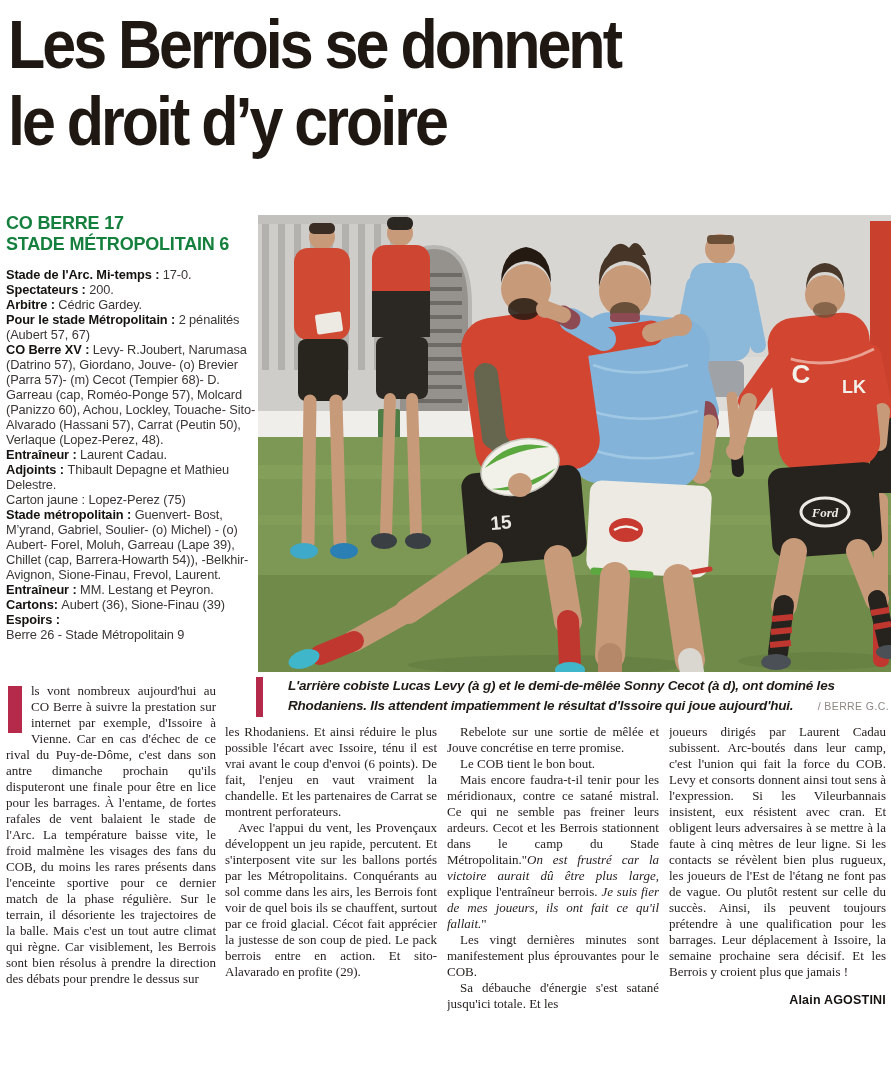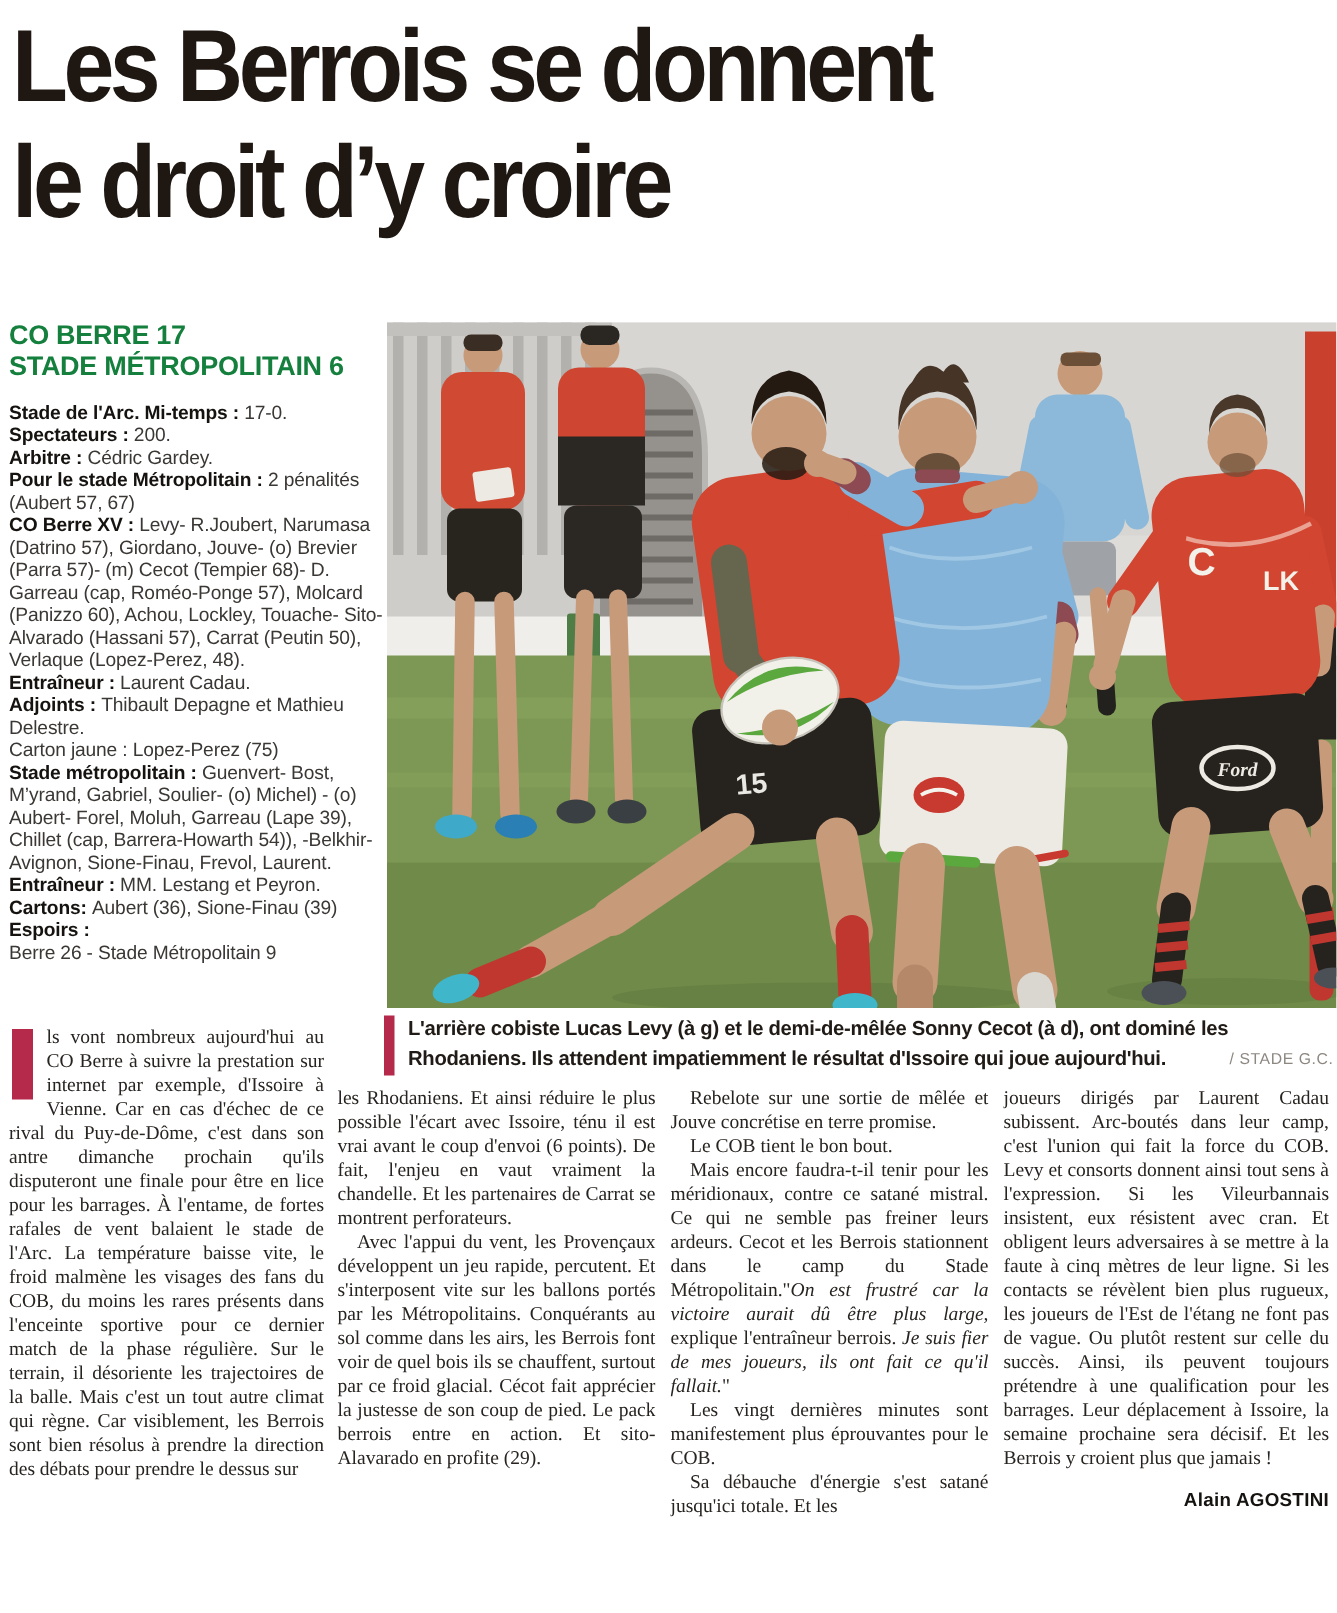--- a/index.html
+++ b/index.html
@@ -23,22 +23,22 @@
   .sb-lines{margin-top:12px;}
   .sb-line{font-size:12.8px;line-height:15px;color:#3a3734;text-align:left;letter-spacing:-0.1px;}
   .sb-line .b{font-weight:bold;color:#15120f;}
 
   
   .photo{left:258px;top:215px;width:633px;height:457px;background:#d8d6d2;}
 
   
   .caption{left:256px;top:676px;width:633px;height:46px;}
   .cap-bar{position:absolute;left:0;top:1px;width:7px;height:40px;background:#b5294a;}
-  .cap-text{margin-left:16px;width:600px;font-weight:bold;font-size:13.5px;line-height:20px;
-       letter-spacing:-0.2px;color:#201b16;}
+  .cap-text{margin-left:32px;width:600px;font-weight:bold;font-size:13.5px;line-height:20px;
+       letter-spacing:-0.2px;color:#201b16;font-style:italic;}
   .cap-credit{position:absolute;right:0;top:24px;font-size:10.5px;font-weight:normal;
        color:#8d8781;letter-spacing:0.4px;}
 
   
   .article-col{position:absolute;top:724px;width:212px;height:352px;overflow:hidden;
        text-align:justify;font-family:"Liberation Serif",serif;font-size:13px;line-height:16px;
        color:#272320;}
   #col0{left:6px;top:683px;width:210px;height:392px;}
   #col1c{left:225px;}
   #col2c{left:447px;}
@@ -263,21 +263,21 @@
     <line x1="313" y1="105" x2="305" y2="100" stroke="#8d4a52" stroke-width="19" stroke-linecap="round"></line>
     <line x1="305" y1="100" x2="291" y2="95" stroke="#c79a7a" stroke-width="16" stroke-linecap="round"></line>
     <circle cx="287" cy="94" r="9" fill="#c79a7a"></circle>
   </g>
 </svg>
 </div>
 
 <div class="abs caption">
   <div class="cap-bar"></div>
   <div class="cap-text">L'arrière cobiste Lucas Levy (à g) et le demi-de-mêlée Sonny Cecot (à d), ont dominé les Rhodaniens. Ils attendent impatiemment le résultat d'Issoire qui joue aujourd'hui.</div>
-  <div class="cap-credit">/ STADE G.C.</div>
+  <div class="cap-credit">/ BERRE G.C.</div>
 </div>
 
 <div id="col0" class="article-col">
     <p class="ap"><span class="dropcap">I</span><span>ls vont nombreux aujourd'hui au CO Berre à suivre la prestation sur internet par exemple, d'Issoire à Vienne. Car en cas d'échec de ce rival du Puy-de-Dôme, c'est dans son antre dimanche prochain qu'ils disputeront une finale pour être en lice pour les barrages. À l'entame, de fortes rafales de vent balaient le stade de l'Arc. La température baisse vite, le froid malmène les visages des fans du COB, du moins les rares présents dans l'enceinte sportive pour ce dernier match de la phase régulière. Sur le terrain, il désoriente les trajectoires de la balle. Mais c'est un tout autre climat qui règne. Car visiblement, les Berrois sont bien résolus à prendre la direction des débats pour prendre le dessus sur</span></p>
   </div>
 <div id="col1c" class="article-col">
     <p class="ap"><span>les Rhodaniens. Et ainsi réduire le plus possible l'écart avec Issoire, ténu il est vrai avant le coup d'envoi (6 points). De fait, l'enjeu en vaut vraiment la chandelle. Et les partenaires de Carrat se montrent perforateurs.</span></p>
     <p class="ap ind"><span>Avec l'appui du vent, les Provençaux développent un jeu rapide, percutent. Et s'interposent vite sur les ballons portés par les Métropolitains. Conquérants au sol comme dans les airs, les Berrois font voir de quel bois ils se chauffent, surtout par ce froid glacial. Cécot fait apprécier la justesse de son coup de pied. Le pack berrois entre en action. Et sito-Alavarado en profite (29).</span></p>
   </div>
 <div id="col2c" class="article-col">

